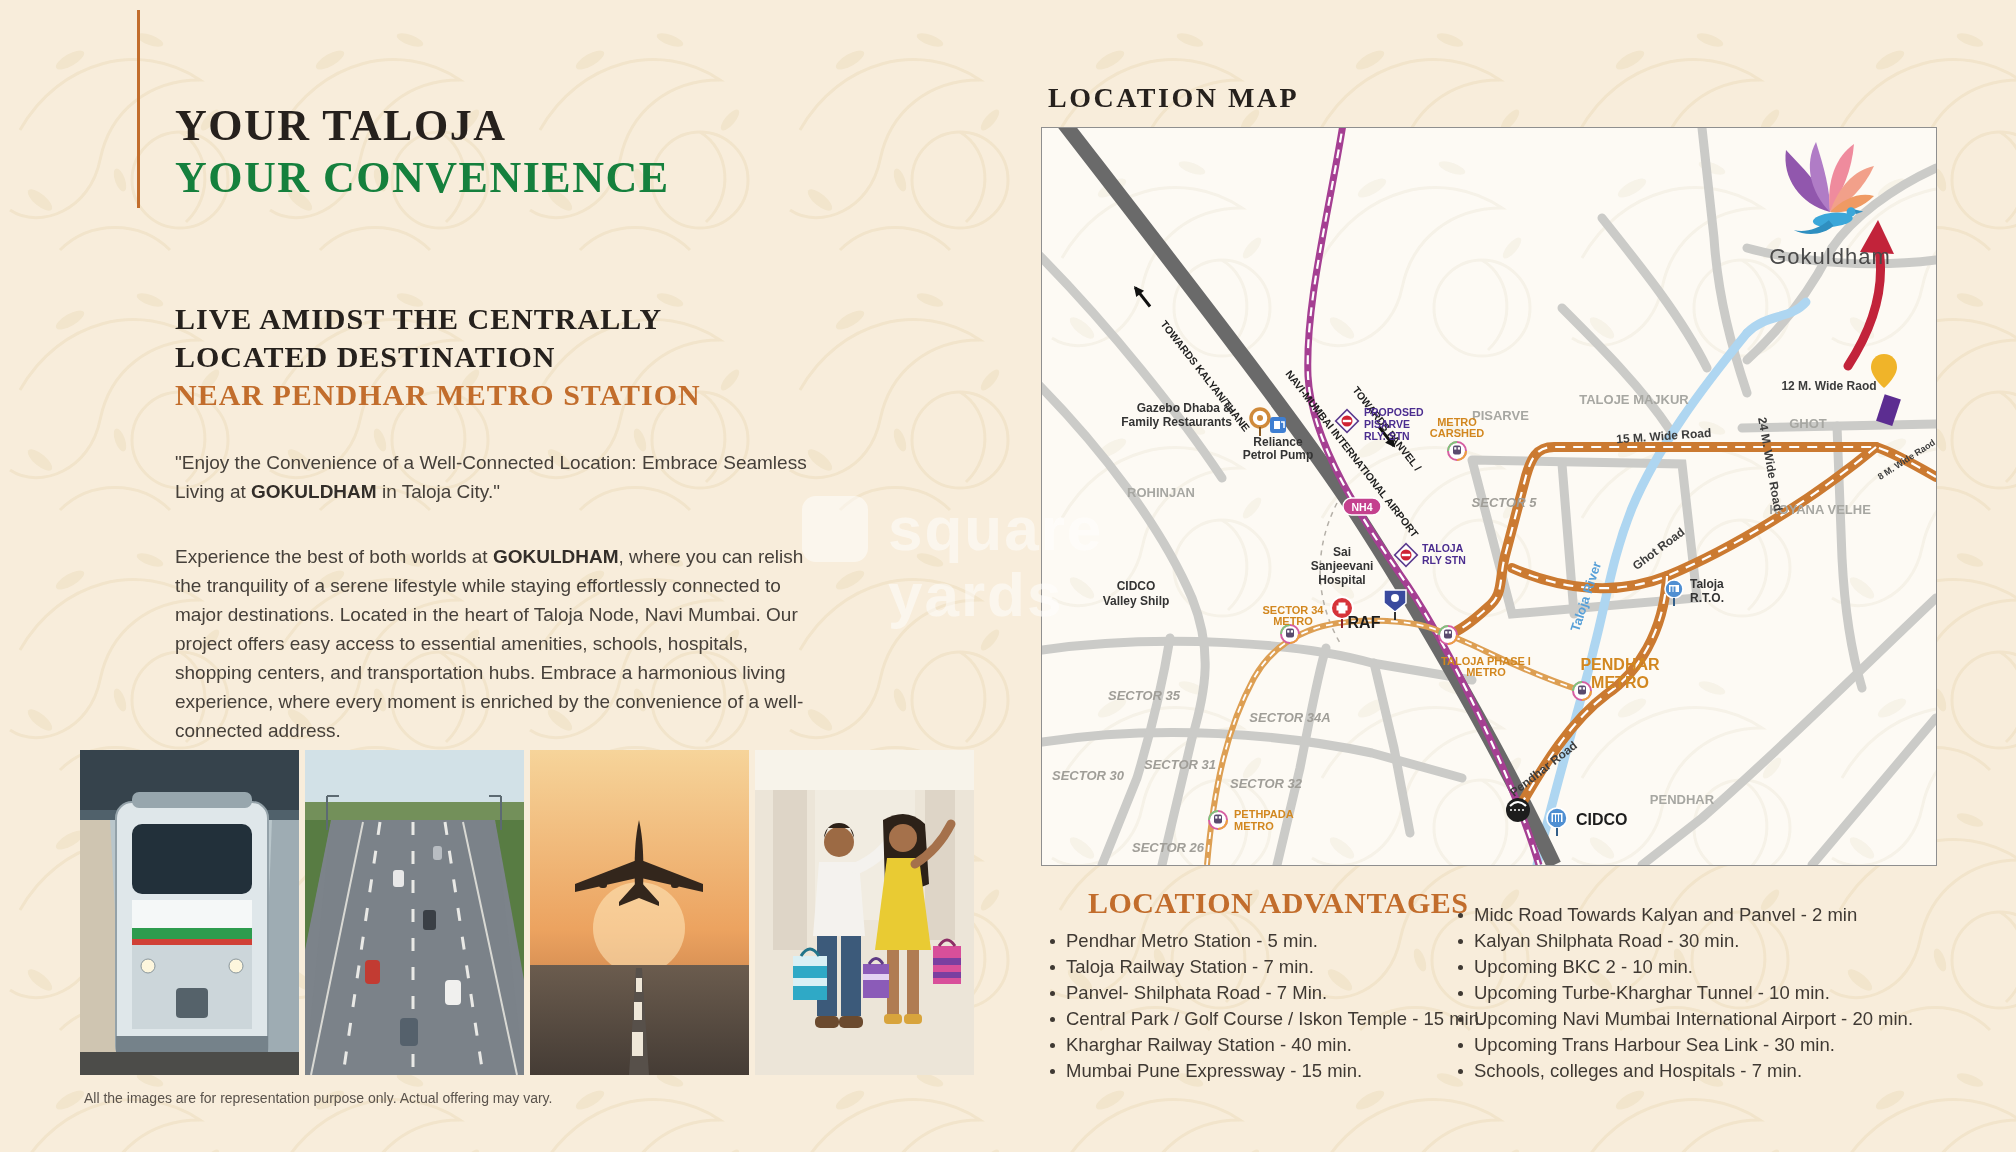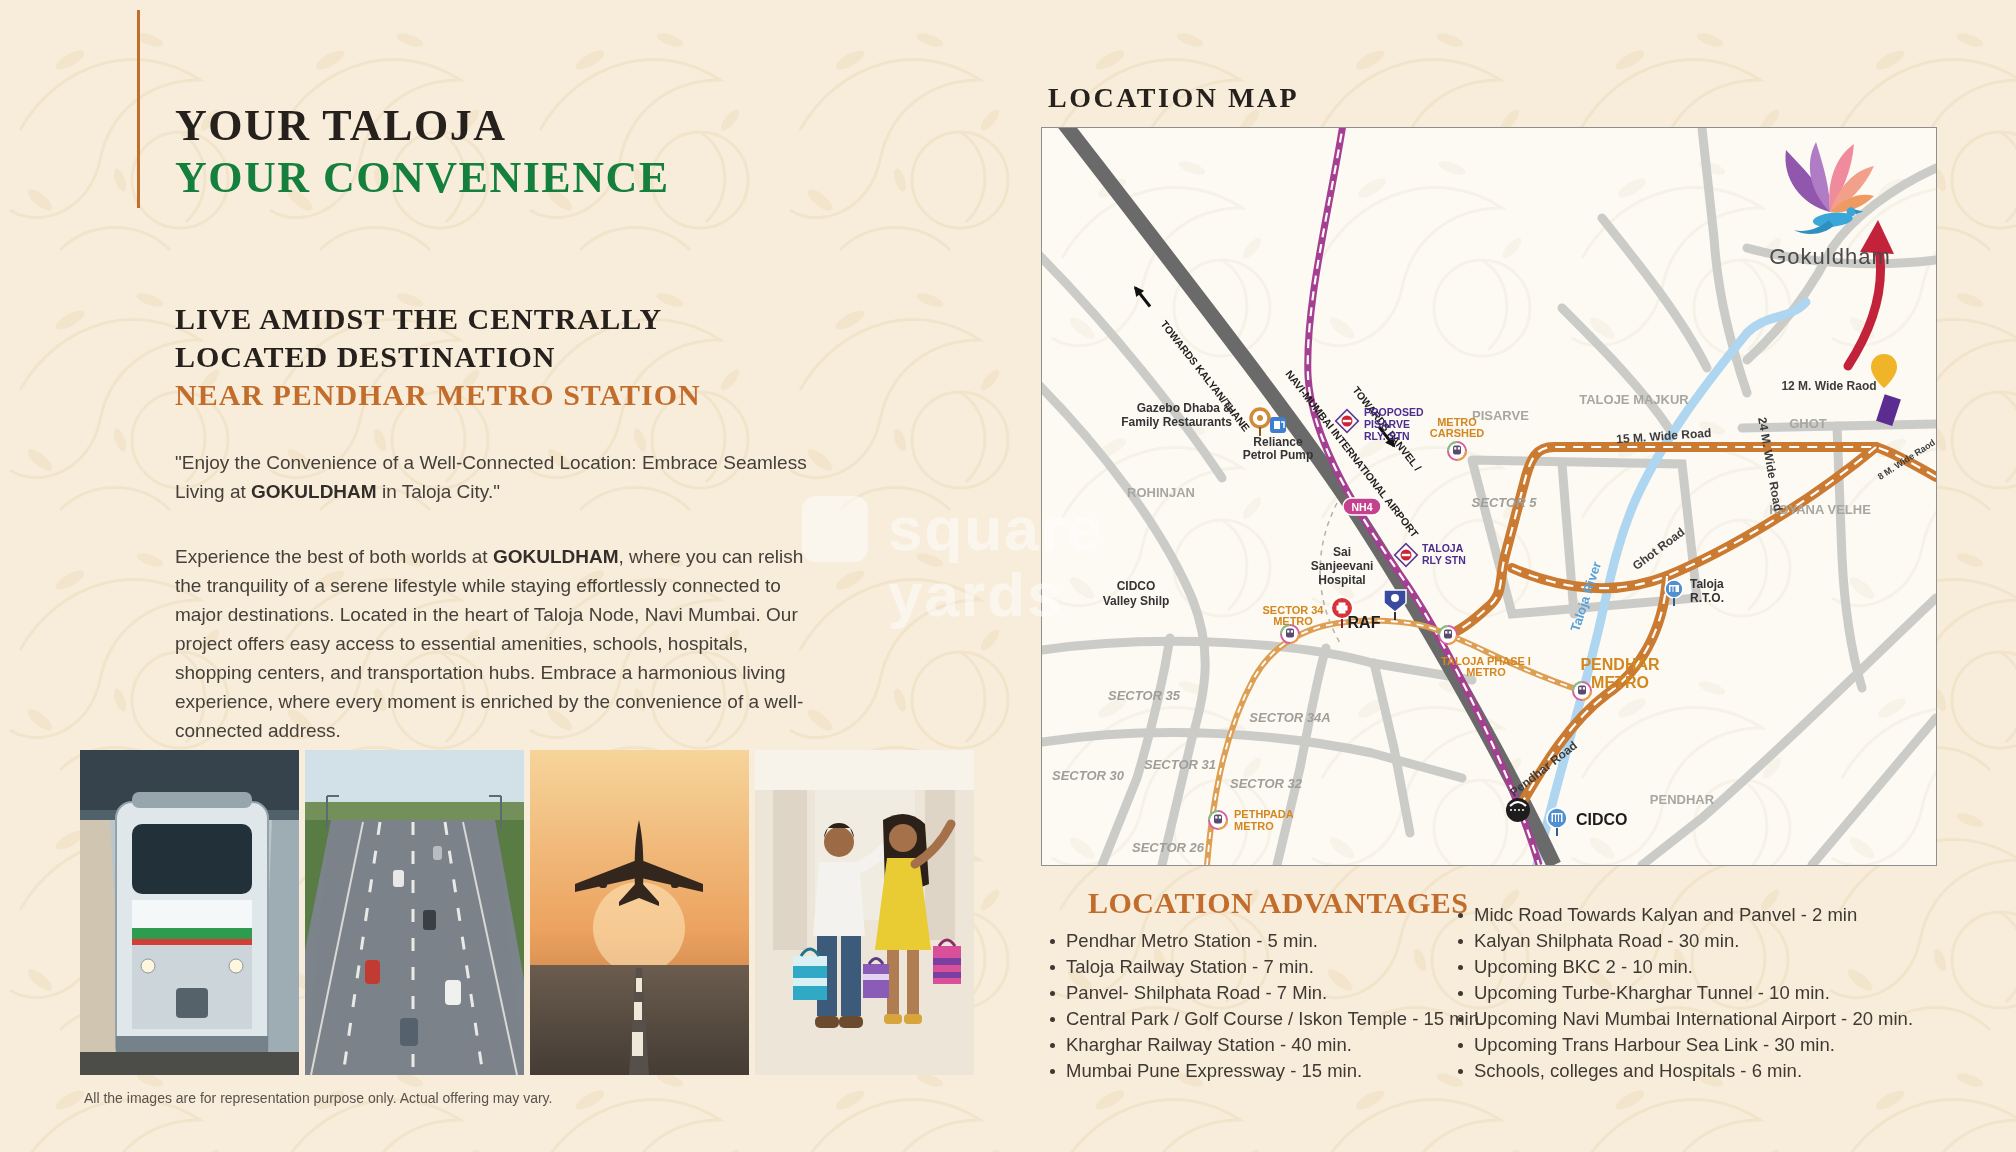--- a/index.html
+++ b/index.html
@@ -548,17 +548,17 @@
     <li>
         <span class="dot"></span>
         <span>Upcoming Navi Mumbai International Airport - 20 min.</span>
       </li>
     <li>
         <span class="dot"></span>
         <span>Upcoming Trans Harbour Sea Link - 30 min.</span>
       </li>
     <li>
         <span class="dot"></span>
-        <span>Schools, colleges and Hospitals - 6 min.</span>
+        <span>Schools, colleges and Hospitals - 7 min.</span>
       </li>
   </ul>
 
 </div>
 
 </body></html>

